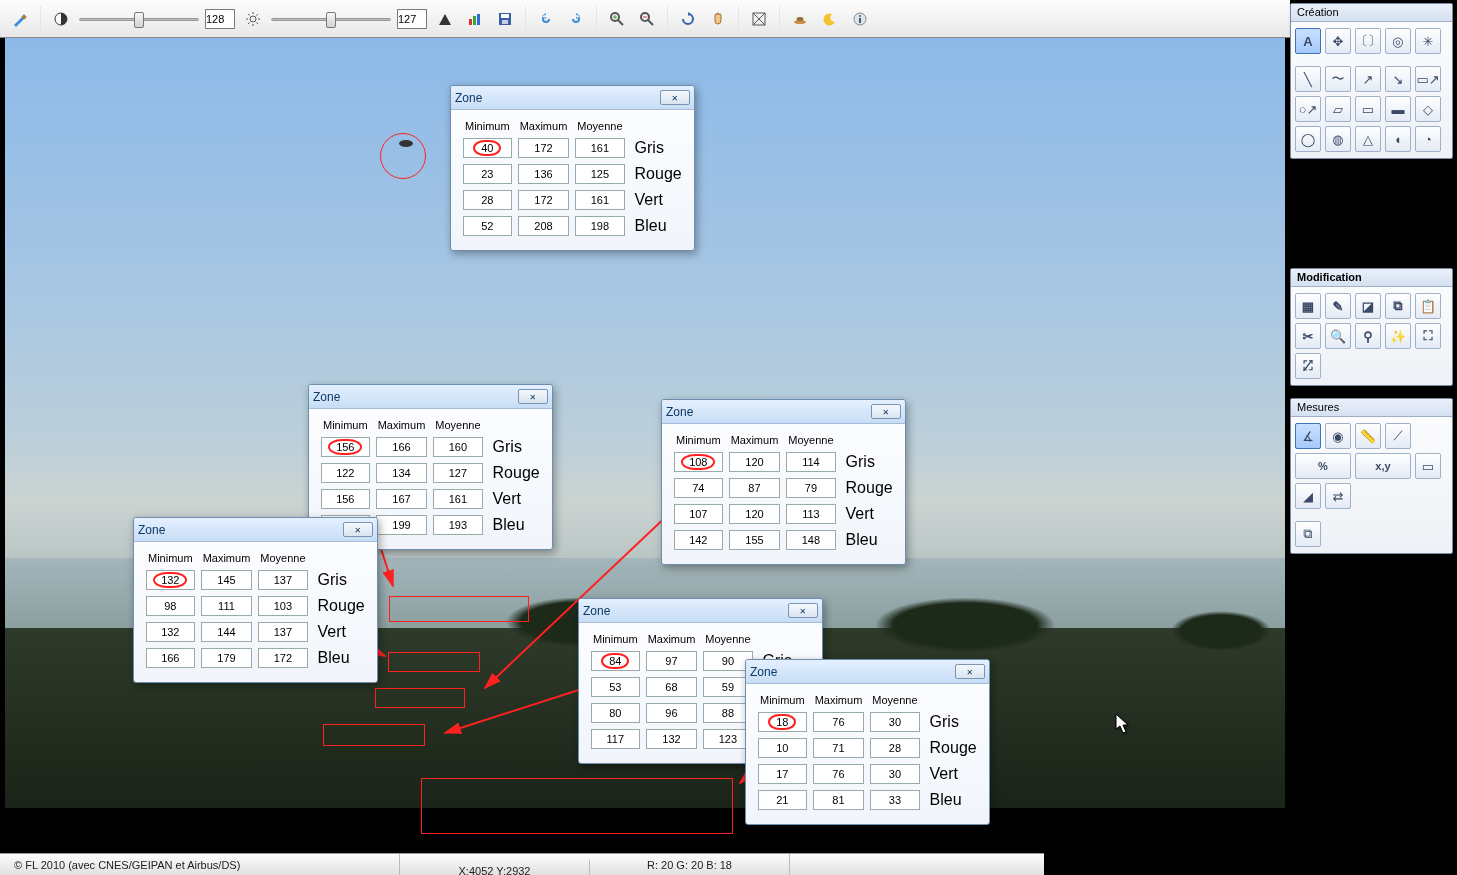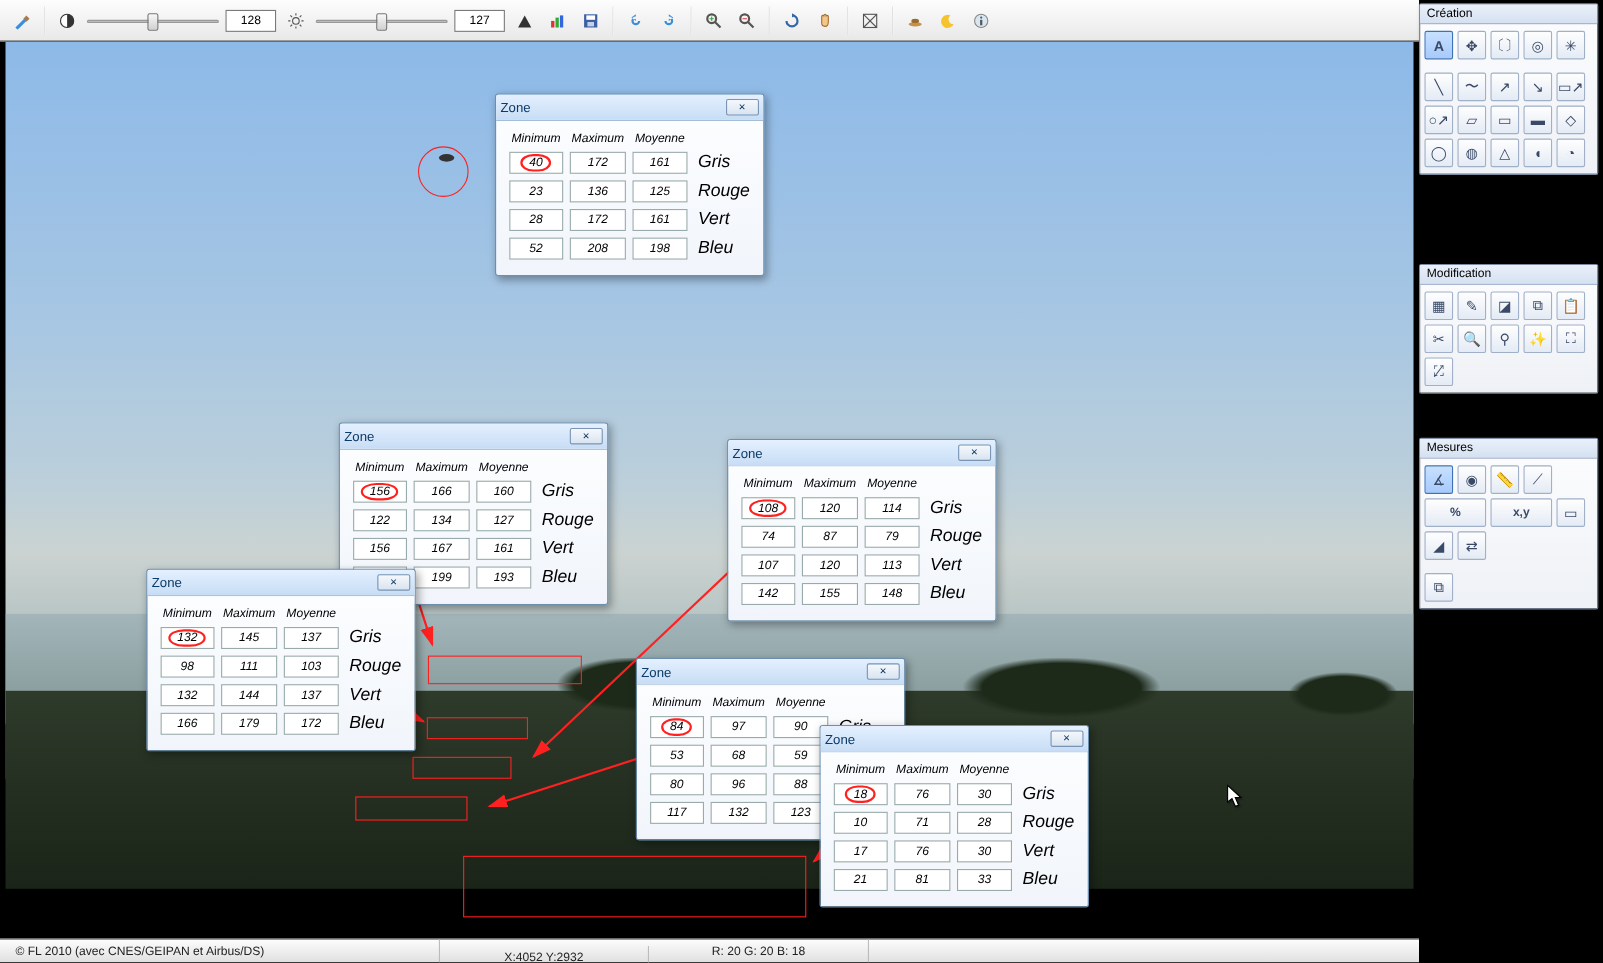--- a/index.html
+++ b/index.html
@@ -12,21 +12,21 @@
   border-bottom: 1px solid #888; display: flex; align-items: center; padding: 0 8px; gap: 6px;
 }
 .toolbar .sep { width: 1px; height: 26px; background: linear-gradient(to right,#ccc,#fff); margin:0 2px;}
 .toolbar .icon-btn {
   width: 24px; height: 24px; display:flex; align-items:center; justify-content:center;
   border-radius:3px; cursor:pointer;
 }
 .toolbar .slider { position:relative; width:120px; height:20px; }
 .toolbar .slider .track { position:absolute; top:9px; left:0; right:0; height:3px; background:#bbb; border:1px solid #999; border-radius:2px;}
 .toolbar .slider .thumb { position:absolute; top:3px; width:10px; height:16px; background:linear-gradient(to bottom,#f8f8f8,#d0d0d0); border:1px solid #777; border-radius:2px;}
-.toolbar .numbox { width:46px; height:20px; border:1px solid #7a7a7a; background:#fff; font-size:11px; text-align:center; line-height:18px;}
+.toolbar .numbox { width:30px; height:20px; border:1px solid #7a7a7a; background:#fff; font-size:11px; line-height:18px;}
 
 
 .side-panel {
   position:absolute; right:4px; background:linear-gradient(to bottom,#fdfdfe,#eef1f6);
   border:1px solid #7a8aa0; border-radius:2px; width:163px;
   box-shadow:1px 1px 3px rgba(0,0,0,0.3);
 }
 .side-panel .title {
   height:18px; font-size:11px; padding:2px 6px; background:linear-gradient(to bottom,#eaf0fa,#d5e1f1);
   border-bottom:1px solid #9fb0c8;
@@ -87,30 +87,30 @@
   height:24px; background:linear-gradient(to bottom,#e4f0ff,#c7ddf5);
   border-bottom:1px solid #a3bdd8; display:flex; align-items:center; justify-content:space-between;
   padding:0 4px; font-size:12px; color:#0d3a66; border-radius:3px 3px 0 0;
 }
 .zone-panel .close {
   width:30px; height:15px; background:linear-gradient(to bottom,#f5f8fc,#d9e4f0);
   border:1px solid #7a95b3; border-radius:2px; text-align:center; font-size:10px; line-height:13px;
   font-family:monospace; cursor:pointer;
 }
 .zone-body { padding:4px 6px 8px 6px; }
-.zone-body table { border-collapse:separate; border-spacing:6px 6px; font-size:11px;font-style:italic; }
+.zone-body table { border-collapse:separate; border-spacing:6px 6px; font-size:11px; }
 .zone-body th { font-weight:normal; font-size:11px; text-align:center; padding:0 2px;}
 .zone-body td.cell {
   width:42px; height:20px; border:1px solid #9aa; background:#fff; text-align:center; vertical-align:middle;
 }
 .zone-body td.rowlab { font-size:16px; padding-left:4px;}
 
 
 .status-bar {
-  position:absolute; bottom:0; left:0; width:1290px; height:22px;
+  position:absolute; bottom:0; left:0; width:1044px; height:22px;
   background:linear-gradient(to bottom,#fdfdfd,#e0e0e0); border-top:1px solid #999;
   display:flex; align-items:center; font-size:11px; color:#222;
 }
 .status-bar .seg { padding:0 14px; border-right:1px solid #bbb; height:100%; display:flex; align-items:center;}
 
 .cursor-ptr {
   position:absolute; width:16px; height:22px; pointer-events:none;
 }
 .cursor-ptr svg { filter:drop-shadow(1px 1px 1px rgba(0,0,0,.5));}
 </style>
@@ -547,21 +547,21 @@
     <div class="tool-slot">▬</div>
     <div class="tool-slot">◇</div>
     <div class="tool-slot">◯</div>
     <div class="tool-slot">◍</div>
     <div class="tool-slot">△</div>
     <div class="tool-slot">◖</div>
     <div class="tool-slot">◔</div>
   </div>
 </div>
 
-<div class="side-panel" style="top:240px;">
+<div class="side-panel" style="top:268px;font-weight:bold;">
   <div class="title">Modification</div>
   <div class="body">
     <div class="tool-slot">▦</div>
     <div class="tool-slot">✎</div>
     <div class="tool-slot">◪</div>
     <div class="tool-slot">⧉</div>
     <div class="tool-slot">📋</div>
     <div class="tool-slot">✂</div>
     <div class="tool-slot">🔍</div>
     <div class="tool-slot">⚲</div>

